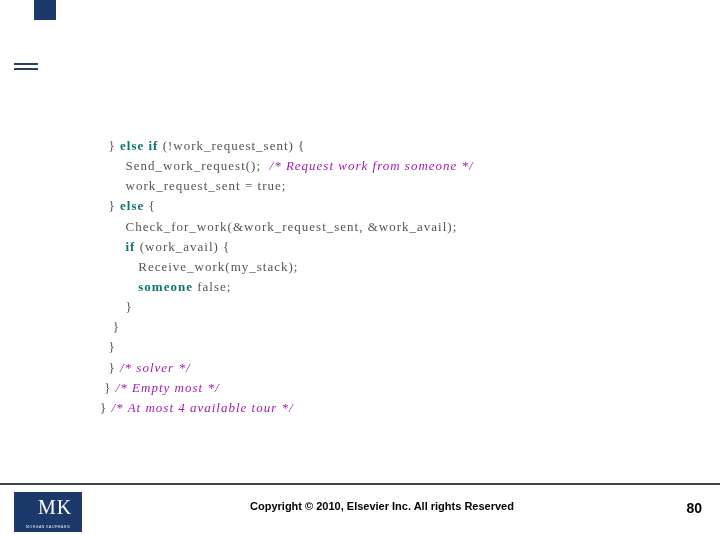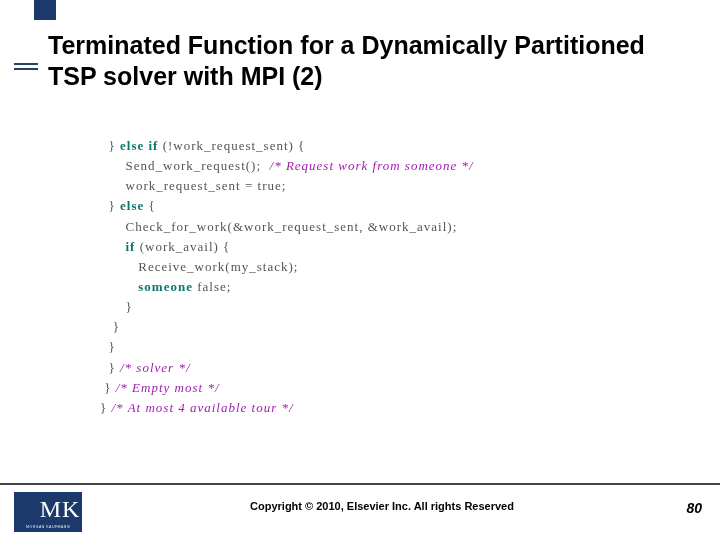--- a/index.html
+++ b/index.html
@@ -8,34 +8,33 @@
   .tab { position: absolute; top: 0; left: 34px; width: 22px; height: 20px; background: #1b3a6b; }
   .hline { position: absolute; left: 14px; height: 2px; background: #2a3f66; }
   .hline.l1 { top: 63px; width: 24px; }
   .hline.l2 { top: 68px; width: 24px; }
   .title { position: absolute; top: 30px; left: 48px; right: 40px; font-weight: bold; color: #000; font-size: 25px; line-height: 1.25; }
   .code { position: absolute; top: 136px; left: 100px; width: 560px; font-family: Georgia, 'Times New Roman', serif; font-size: 13px; color: #555; line-height: 1.55; letter-spacing: 1px; white-space: pre; }
   .code .kw { font-weight: bold; color: #0f766e; }
   .code .cm { font-style: italic; color: #a21caf; }
   .footer-rule { position: absolute; left: 0; right: 0; bottom: 55px; height: 2px; background: #444; }
   .logo { position: absolute; left: 14px; bottom: 8px; width: 68px; height: 40px; background: #1b3a6b; color: #fff; }
-  .logo .mk { position: absolute; top: 4px; left: 0; right: 0; text-align: center; font-family: Georgia, serif; font-size: 24px; letter-spacing: 1px; margin-left: 24px; }
+  .logo .mk { position: absolute; top: 4px; left: 0; right: 0; text-align: left; font-family: Georgia, serif; font-size: 20px; letter-spacing: 1px; margin-left: 24px; }
   .logo .sub { position: absolute; bottom: 3px; left: 0; right: 0; text-align: center; font-size: 3.5px; letter-spacing: 0.5px; opacity: 0.9; }
   .copyright { position: absolute; bottom: 28px; left: 0; right: 0; text-align: center; font-size: 11px; font-weight: bold; color: #000; padding-left: 44px; }
-  .pagenum { position: absolute; bottom: 24px; right: 18px; font-size: 14px; font-weight: bold; color: #000; font-style: italic; }
+  .pagenum { position: absolute; bottom: 24px; right: 18px; font-size: 14px; font-weight: bold; color: #000; }
 </style>
 </head>
 <body>
 
 <div class="slide">
   <div class="tab"></div>
   <div class="hline l1"></div>
   <div class="hline l2"></div>
 
-  <div class="title">Terminated Function for a Dynamically Partitioned TSP solver with MPI (2)</div>
 
   <div class="code"><span><span>  } </span><span class="kw">else if</span><span> (!work_request_sent) {</span></span>
 <span><span>      Send_work_request();  </span><span class="cm">/* Request work from someone */</span></span>
 <span>      work_request_sent = true;</span>
 <span><span>  } </span><span class="kw">else</span><span> {</span></span>
 <span>      Check_for_work(&amp;work_request_sent, &amp;work_avail);</span>
 <span><span>      </span><span class="kw">if</span><span> (work_avail) {</span></span>
 <span>         Receive_work(my_stack);</span>
 <span><span>         </span><span class="kw">someone</span><span> false;</span></span>
 <span>      }</span>

